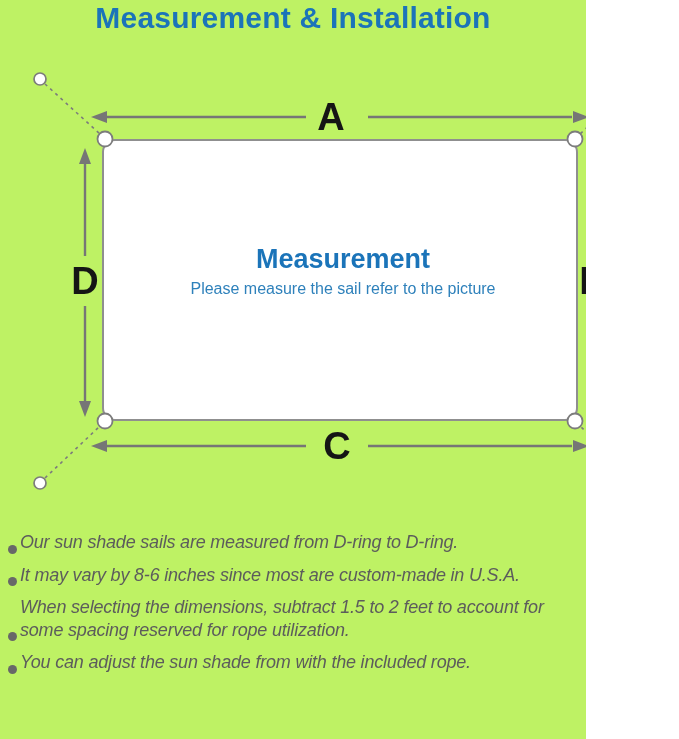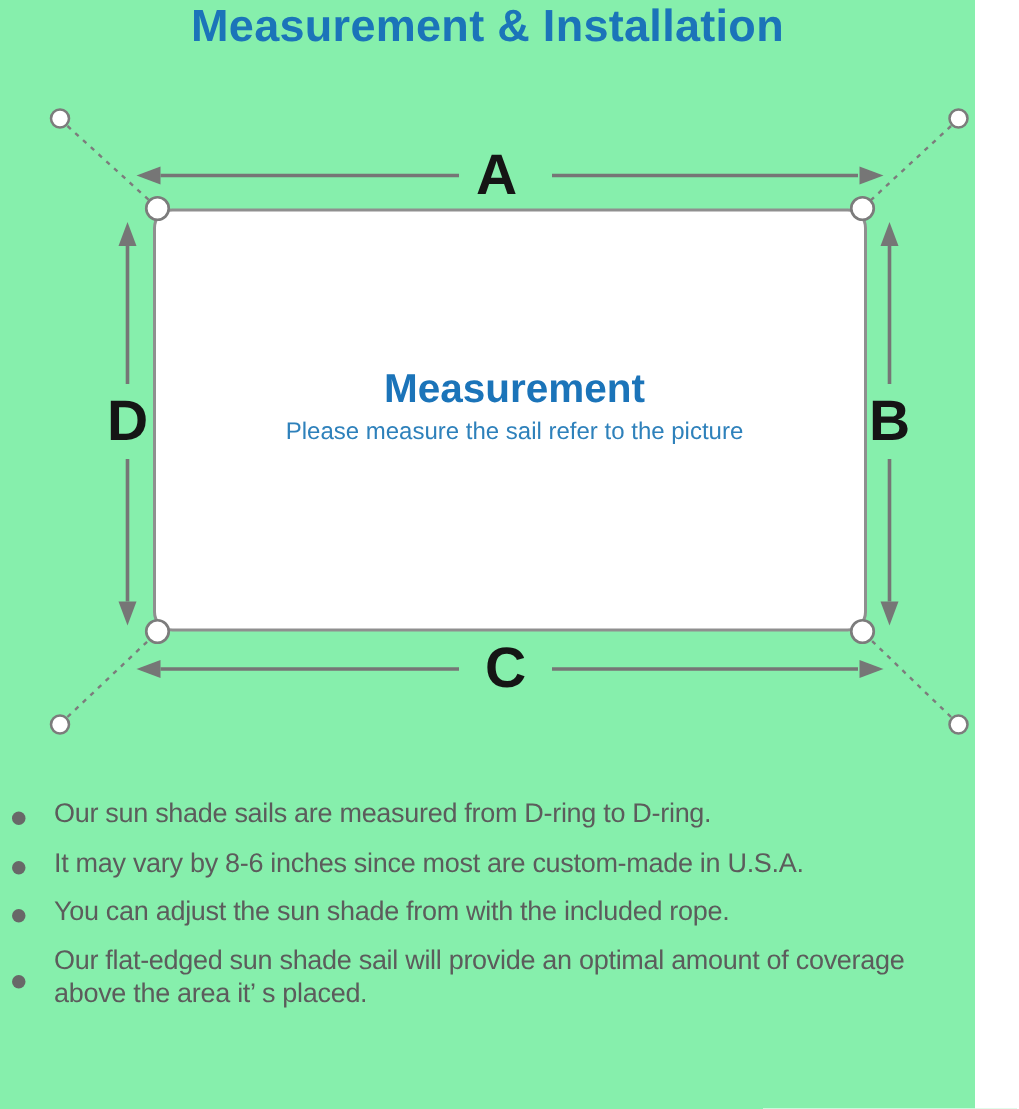--- a/index.html
+++ b/index.html
@@ -3,23 +3,23 @@
 <meta charset="utf-8">
 <style>
   html, body {
     margin: 0;
     padding: 0;
     background: #ffffff;
     font-family: "Liberation Sans", sans-serif;
   }
   .page {
     position: relative;
-    width: 650px;
+    width: 586px;
     height: 739px;
-    background: #86efac;
+    background: #bef264;
     overflow: hidden;
   }
   .title {
     position: absolute;
     top: 1px;
     left: 0;
     right: 0;
     margin: 0;
     text-align: center;
     font-size: 30px;
@@ -55,23 +55,24 @@
     position: absolute;
     top: 531px;
     left: 8px;
     right: 2px;
     margin: 0;
     padding: 0;
     list-style: none;
   }
   .note {
     display: flex;
-    align-items: center;
-    gap: 19px;
+    align-items: flex-end;
+    gap: 3px;
     margin: 0 0 10px 0;
+    font-style: italic;
   }
   .dot {
     flex: 0 0 auto;
     width: 9px;
     height: 9px;
     margin-top: 7px;
     border-radius: 50%;
     background: #686868;
   }
   .note-text {
@@ -148,21 +149,21 @@
     <li class="note">
       <span class="dot"></span>
       <span class="note-text">Our sun shade sails are measured from D-ring to D-ring.</span>
     </li>
     <li class="note">
       <span class="dot"></span>
       <span class="note-text">It may vary by 8-6 inches since most are custom-made in U.S.A.</span>
     </li>
     <li class="note">
       <span class="dot"></span>
-      <span class="note-text">You can adjust the sun shade from with the included rope.</span>
+      <span class="note-text">When selecting the dimensions, subtract 1.5 to 2 feet to account for some spacing reserved for rope utilization.</span>
     </li>
     <li class="note">
       <span class="dot"></span>
-      <span class="note-text">Our flat-edged sun shade sail will provide an optimal amount of coverage above the area it’ s placed.</span>
+      <span class="note-text">You can adjust the sun shade from with the included rope.</span>
     </li>
   </ul>
 
 </div>
 
 </body></html>

